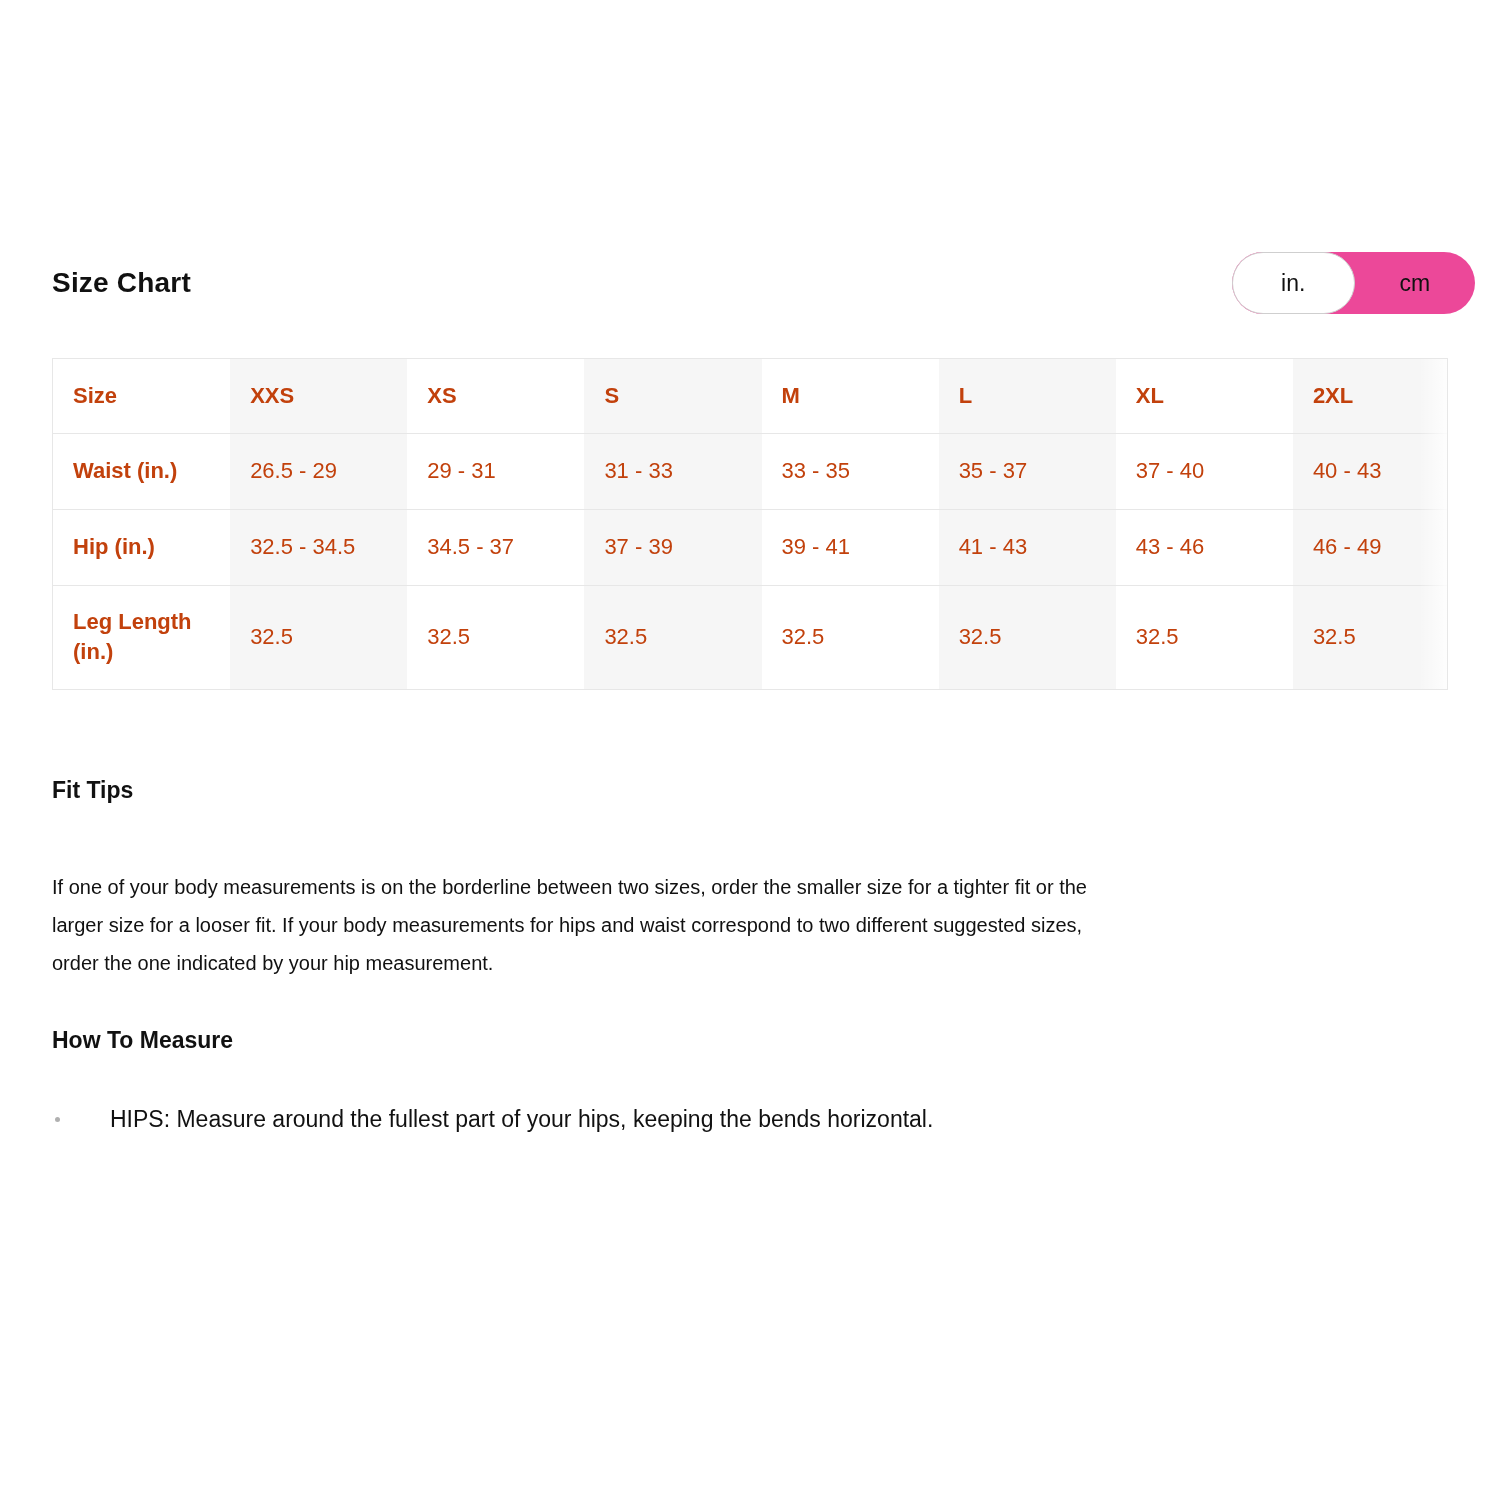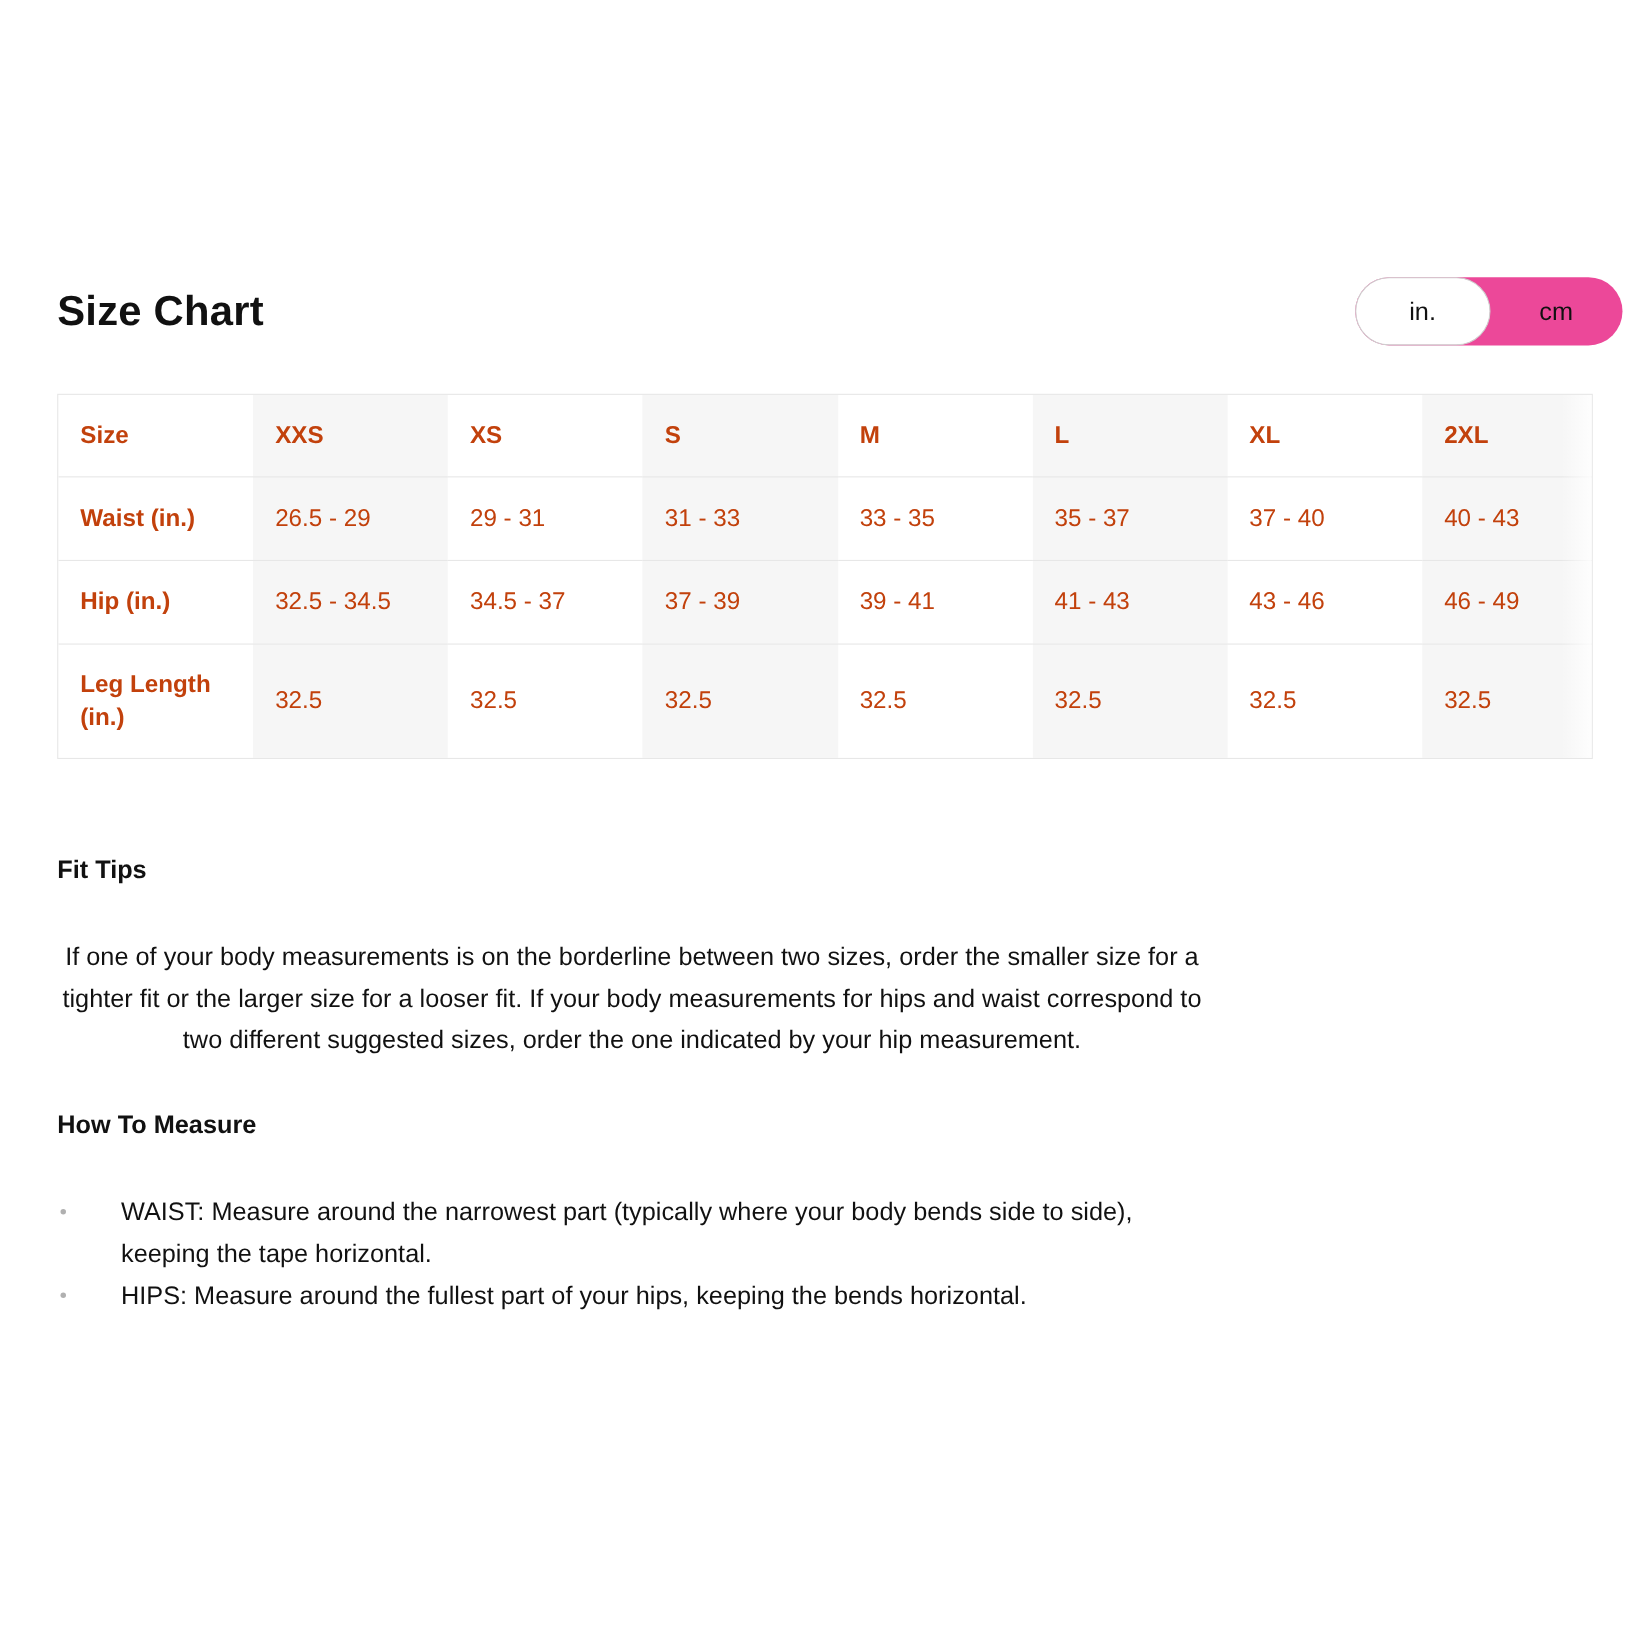--- a/index.html
+++ b/index.html
@@ -18,21 +18,21 @@
 
   
   .header-row {
     display: flex;
     align-items: center;
     justify-content: space-between;
     margin-bottom: 44px;
     height: 62px;
   }
   .page-title {
-    font-size: 38px;
+    font-size: 28px;
     font-weight: 600;
     letter-spacing: 0.2px;
     color: #111111;
   }
   .unit-toggle {
     display: flex;
     width: 243px;
     height: 62px;
     background: #ec4899;
     border-radius: 32px;
@@ -99,27 +99,26 @@
 
   
   .section-heading {
     font-size: 23px;
     font-weight: 600;
     color: #111111;
     line-height: 28px;
   }
   .fit-tips-heading { margin-top: 86px; }
   .fit-tips-body {
-    margin-top: 46px;
+    margin-top: 64px;
     width: 1045px;
-    font-size: 23px;
+    font-size: 20px;
     line-height: 38px;
     font-weight: 400;
     color: #111111;
-    text-align: center;
   }
   .how-heading { margin-top: 44px; }
   .measure-list {
     margin-top: 46px;
     list-style: none;
   }
   .measure-list li {
     display: flex;
     align-items: flex-start;
   }
@@ -209,21 +208,17 @@
     </table>
   </div>
 
   <div class="section-heading fit-tips-heading">Fit Tips</div>
   <p class="fit-tips-body">If one of your body measurements is on the borderline between two sizes, order the smaller size for a tighter fit or the larger size for a looser fit. If your body measurements for hips and waist correspond to two different suggested sizes, order the one indicated by your hip measurement.</p>
 
   <div class="section-heading how-heading">How To Measure</div>
   <ul class="measure-list">
     <li>
       <span class="bullet-dot"></span>
-      <span class="li-text">WAIST: Measure around the narrowest part (typically where your body bends side to side), keeping the tape horizontal.</span>
-    </li>
-    <li>
-      <span class="bullet-dot"></span>
       <span class="li-text">HIPS: Measure around the fullest part of your hips, keeping the bends horizontal.</span>
     </li>
   </ul>
 
 </div>
 
 </body></html>

